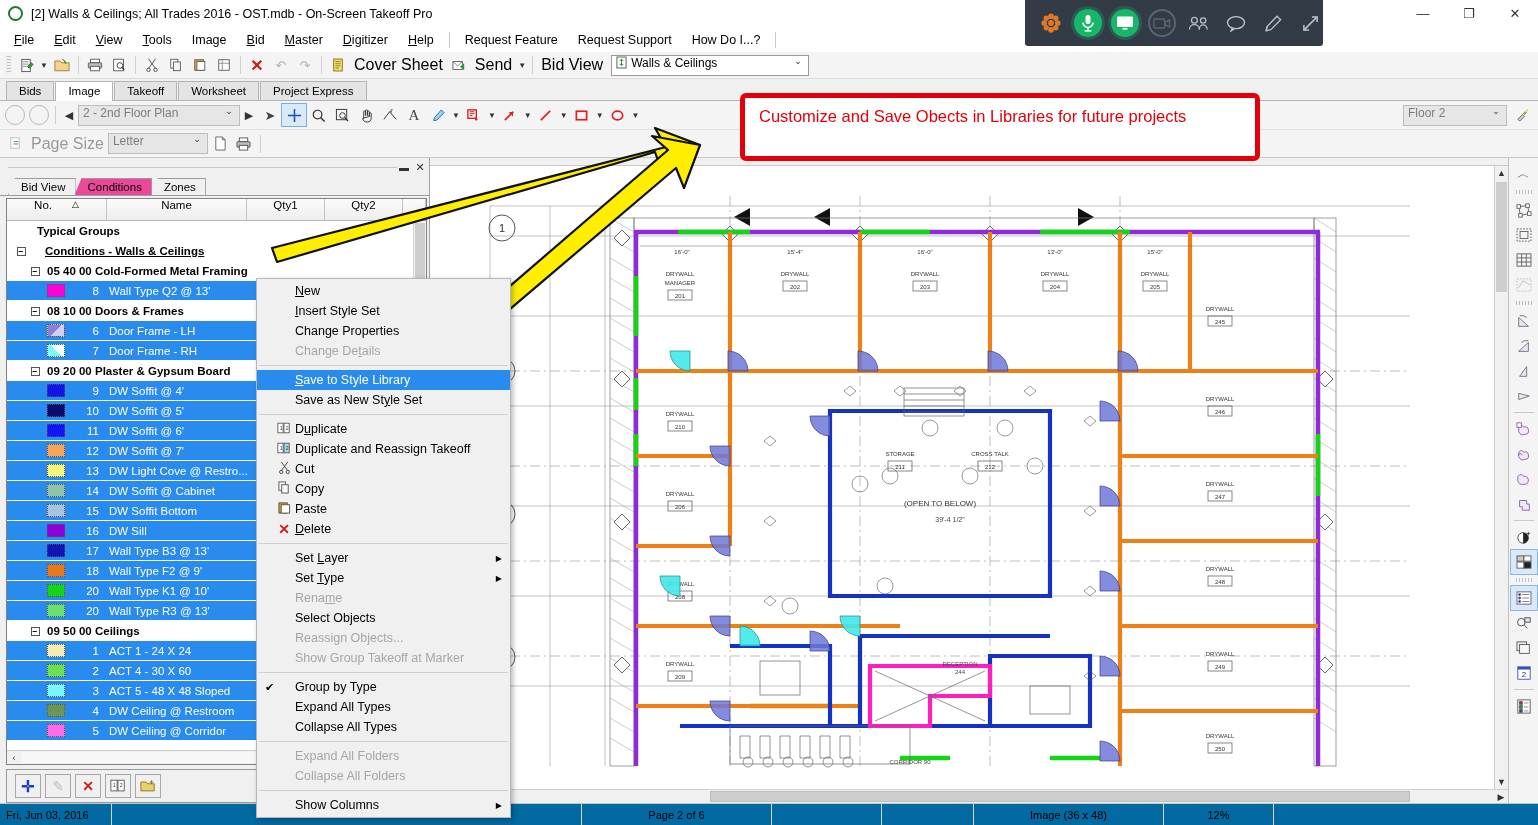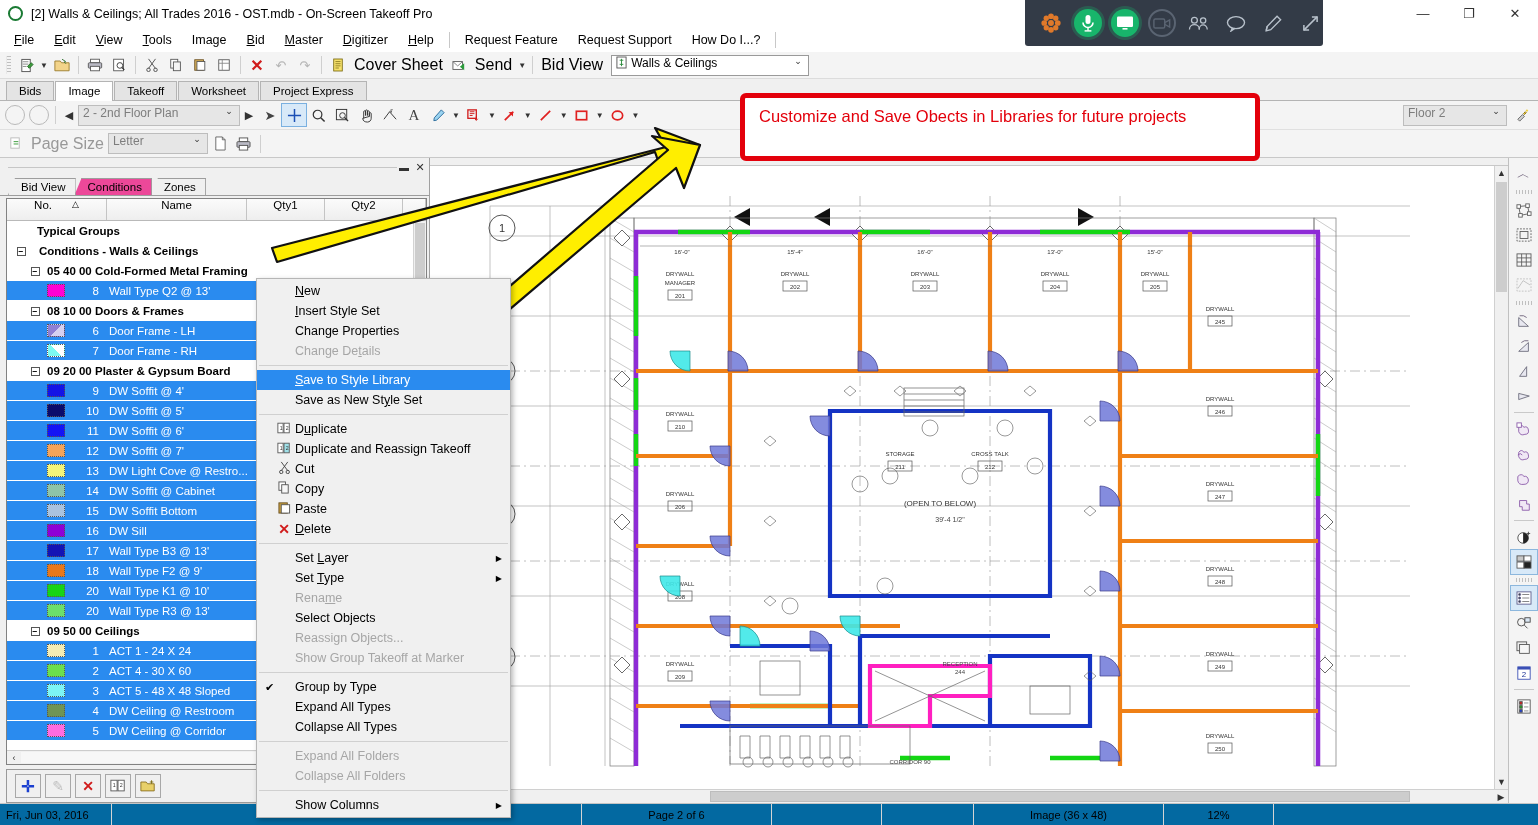--- a/index.html
+++ b/index.html
@@ -494,21 +494,21 @@
 
           <div class="grow group">
             <span style="width:14px"></span>
               <span class="tw"></span>
             <span>Typical Groups</span>
           </div>
 
           <div class="grow group">
             <span style="width:6px"></span>
               <span class="tw"><span class="exp">−</span></span>
-            <span style="margin-left:10px;">Conditions - Walls &amp; Ceilings</span>
+            <span style="margin-left:16px;text-decoration:underline;">Conditions - Walls &amp; Ceilings</span>
           </div>
 
           <div class="grow group">
             <span style="width:20px"></span>
               <span class="tw"><span class="exp">−</span></span>
             <span style="margin-left:4px;">05 40 00 Cold-Formed Metal Framing</span>
           </div>
 
           <div class="grow sel">
             <span style="width:40px"></span>

